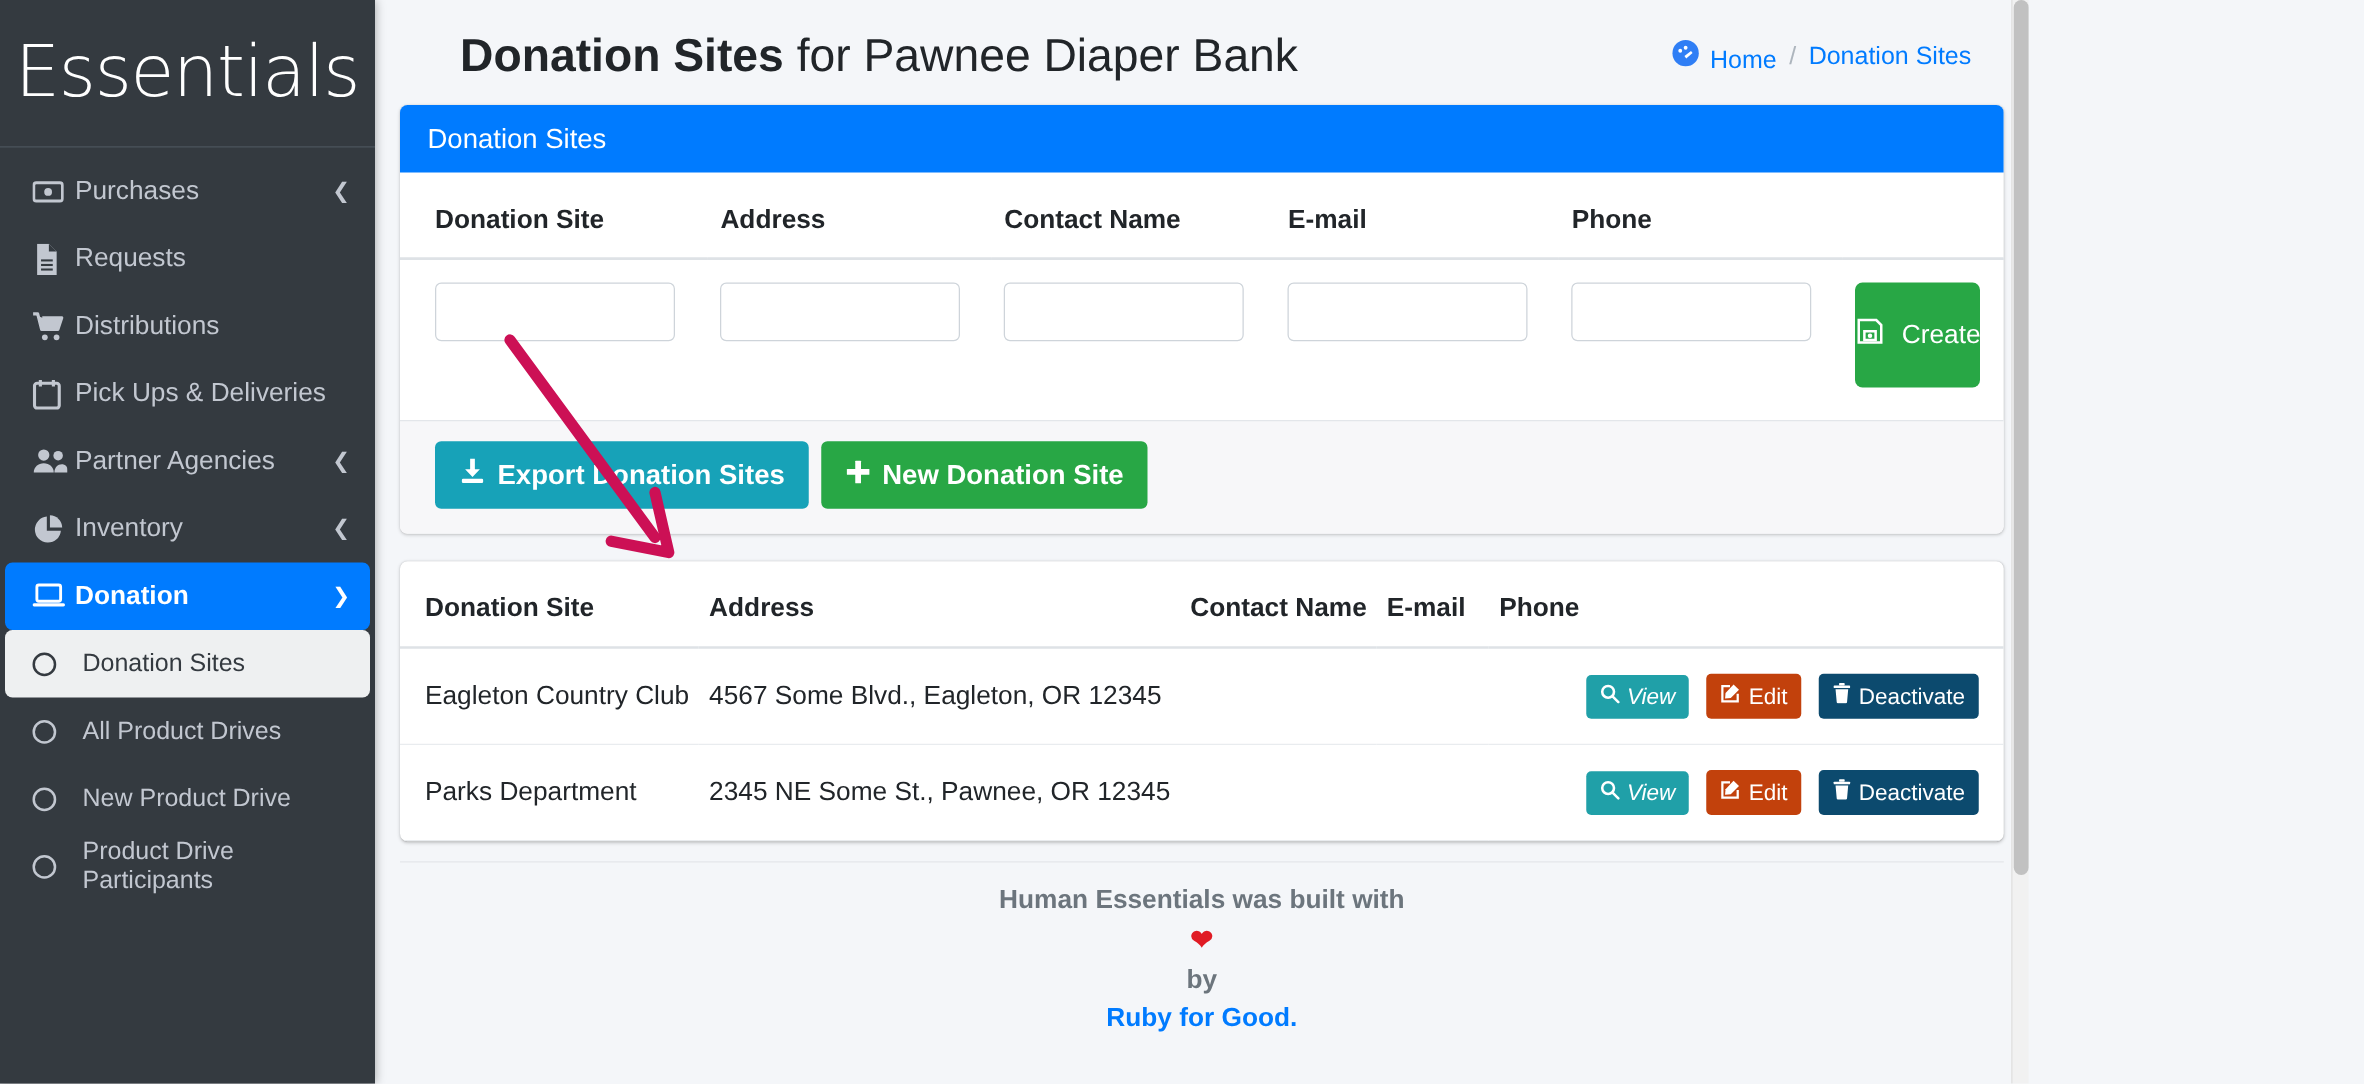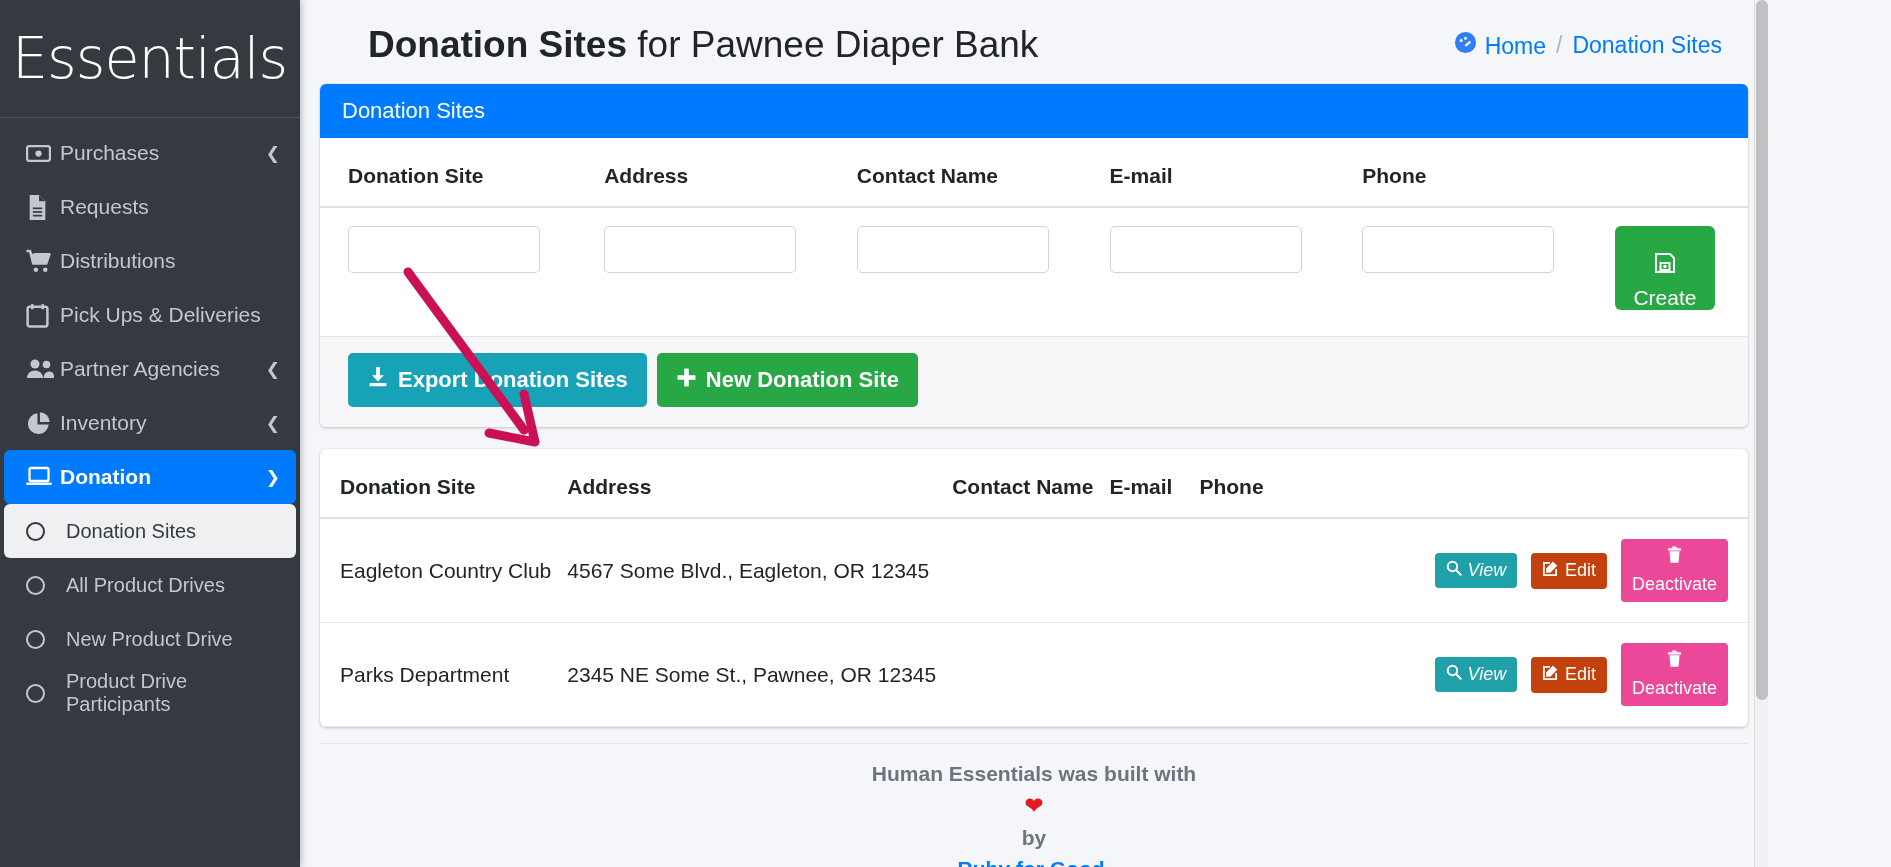--- a/index.html
+++ b/index.html
@@ -7,21 +7,21 @@
   html, body {
     width: 1891px;
     height: 867px;
     overflow: hidden;
     font-family: "Liberation Sans", sans-serif;
     background: #f4f6f9;
   }
 
   .app {
     display: flex;
-    width: 1768px;
+    width: 1623px;
     height: 867px;
     position: relative;
   }
 
   
   .sidebar {
     width: 300px;
     min-width: 300px;
     height: 867px;
     background: #343a40;
@@ -131,21 +131,21 @@
     font-size: 37px;
     color: #212529;
     font-weight: 400;
     white-space: nowrap;
   }
   .page-title b { font-weight: 700; }
 
   .breadcrumb {
     display: flex;
     align-items: center;
-    font-size: 23px;
+    font-size: 20px;
     white-space: nowrap;
   }
   .breadcrumb a { color: #007bff; text-decoration: none; cursor: pointer; }
   .breadcrumb .sep { color: #adb5bd; margin: 0 10px; }
   .dash-icon {
     margin-right: 8px;
     display: inline-flex;
     align-items: center;
   }
 
@@ -199,23 +199,23 @@
   }
 
   .btn-create {
     background: #28a745;
     color: #ffffff;
     border: none;
     border-radius: 6px;
     width: 100px;
     height: 84px;
     display: flex;
-    flex-direction: column;
-    align-items: center;
-    justify-content: flex-end;
+    flex-direction: row;
+    align-items: center;
+    justify-content: space-between;
     gap: 6px;
     font-size: 21px;
     cursor: pointer;
     font-family: "Liberation Sans", sans-serif;
   }
 
   .card-footer-grey {
     background: #f7f7f9;
     border-top: 1px solid #e3e6ea;
     padding: 16px 28px 20px 28px;
@@ -274,21 +274,21 @@
     color: #ffffff;
     font-size: 18px;
     padding: 7px 11px;
     margin-left: 8px;
     cursor: pointer;
     font-family: "Liberation Sans", sans-serif;
     vertical-align: middle;
   }
   .sbtn-view { background: #20a0a8; font-style: italic; }
   .sbtn-edit { background: #c2410c; }
-  .sbtn-del  { background: #ec4899; flex-direction: column; }
+  .sbtn-del  { background: #0c4a6e; }
 
   .footer {
     padding: 18px 20px 0 20px;
     font-size: 21px;
     color: #6c757d;
     font-weight: 700;
     display: flex;
     align-items: center;
     gap: 7px;
     border-top: 1px solid #e3e6ea;

